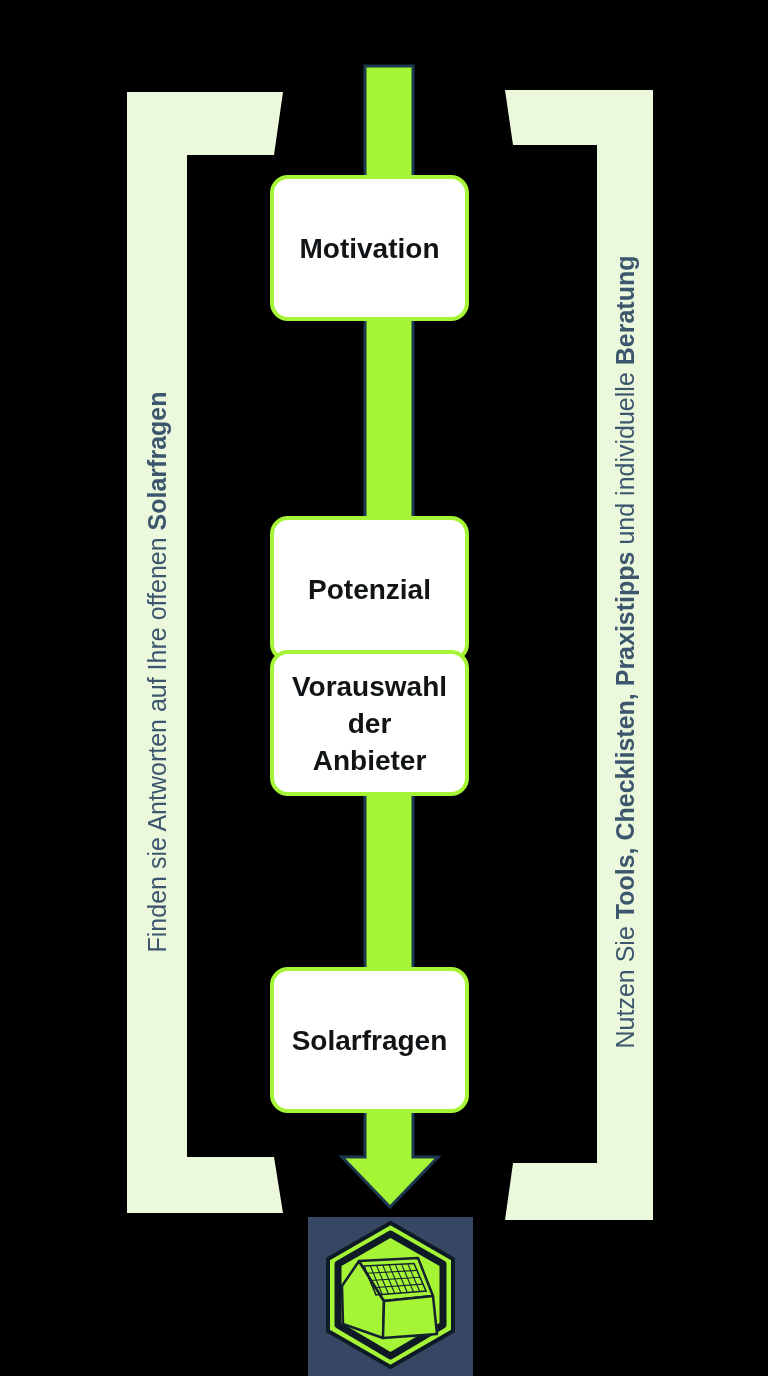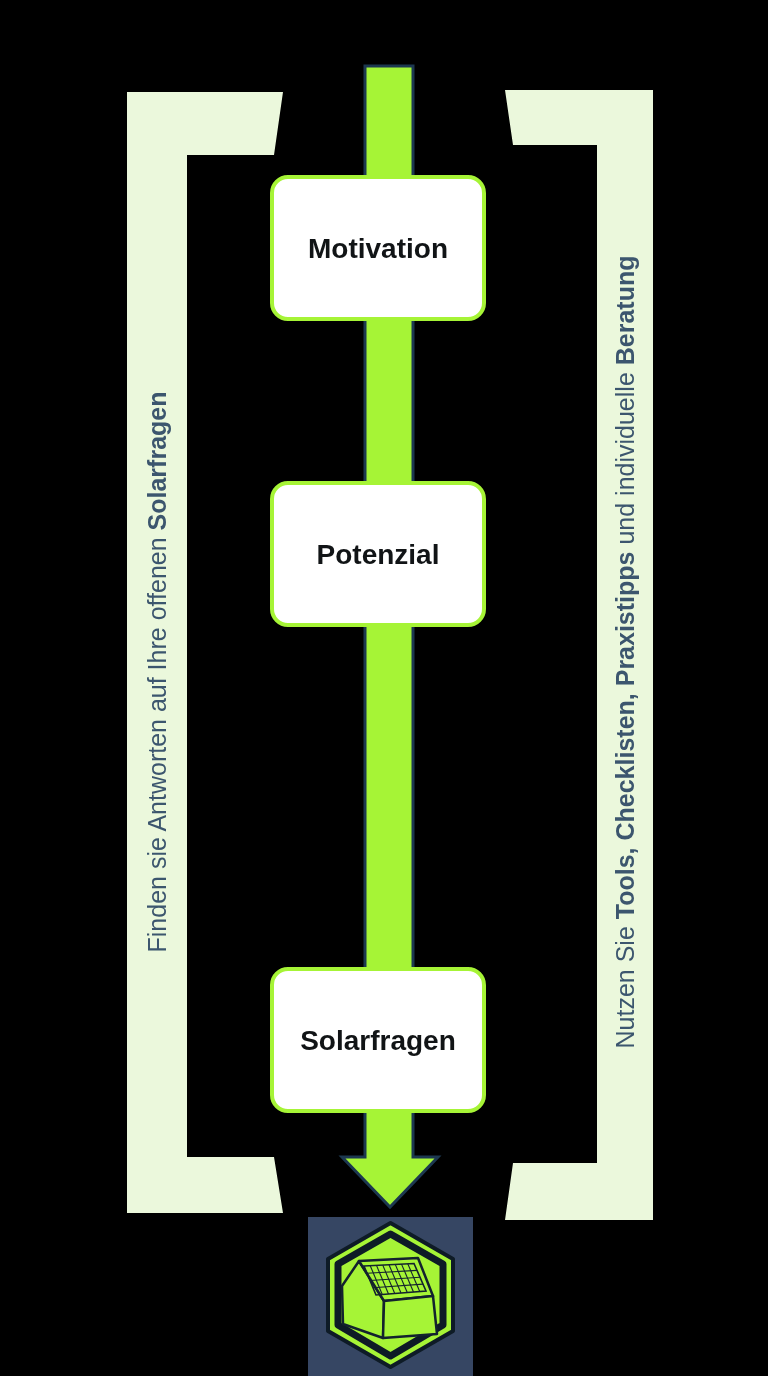--- a/index.html
+++ b/index.html
@@ -30,21 +30,21 @@
     transform:rotate(-90deg);
   }
   .vtext-right{
     width:980px;height:60px;left:135px;top:622px;
     transform:rotate(-90deg);
   }
   
   .arrow-svg{position:absolute;left:0;top:0;z-index:1;}
   
   .step-box{
-    position:absolute;left:270px;width:216px;height:146px;
+    position:absolute;left:270px;width:199px;height:146px;
     background:#FFFFFF;border:4px solid #A6F436;border-radius:18px;
     box-sizing:border-box;z-index:2;
     display:flex;align-items:center;justify-content:center;
   }
   .step-label{
     font-weight:bold;font-size:28px;line-height:37px;color:#111416;
     text-align:center;white-space:pre-line;
   }
   
   .footer-square{
@@ -69,22 +69,26 @@
     <span>Nutzen Sie </span><b>Tools, Checklisten, Praxistipps</b><span> und individuelle </span><b>Beratung</b>
   </div>
 
   <svg class="arrow-svg" width="768" height="1376" viewBox="0 0 768 1376">
     <polygon points="365,66 413,66 413,1157 438,1157 390,1207 342,1157 365,1157" fill="#A6F436" stroke="#1C3850" stroke-width="3" stroke-linejoin="miter"></polygon>
   </svg>
 
   <div class="step-box" style="top:175px">
     <div class="step-label">Motivation</div>
   </div>
-  <div class="step-box" style="top:481px">
+  <div class="step-box" style="top:516px">
     <div class="step-label">Potenzial</div>
+  </div>
+  <div class="step-box" style="top:650px">
+    <div class="step-label">Vorauswahl der
+Anbieter</div>
   </div>
   <div class="step-box" style="top:967px">
     <div class="step-label">Solarfragen</div>
   </div>
 
   <div class="footer-square">
     <svg width="165" height="159" viewBox="0 0 165 159">
 
       <polygon points="82.5,6 145,42 145,114 82.5,150 20,114 20,42" fill="#A6F436" stroke="#0E1B26" stroke-width="4" stroke-linejoin="round"></polygon>
 

